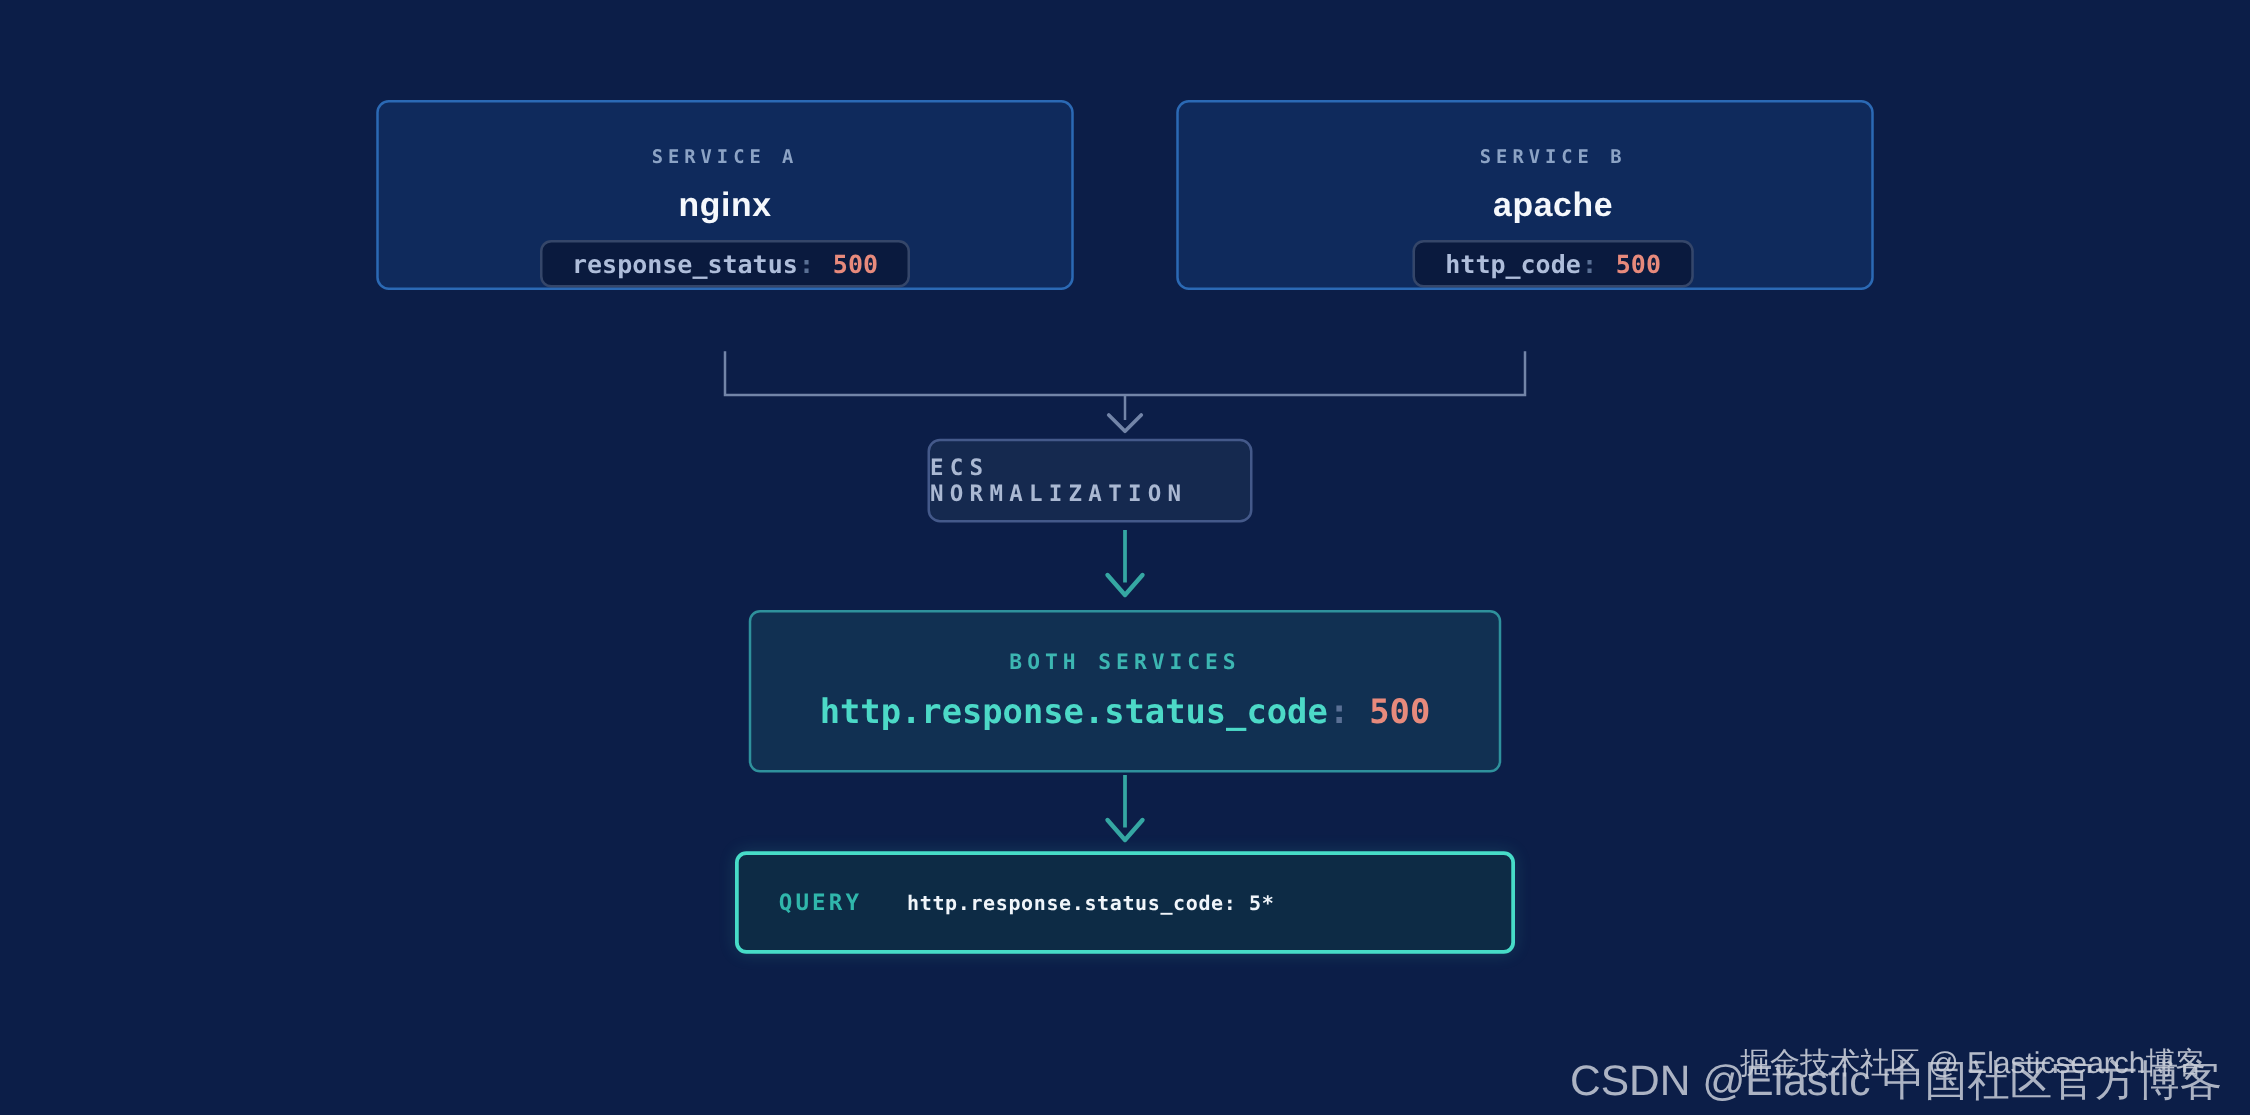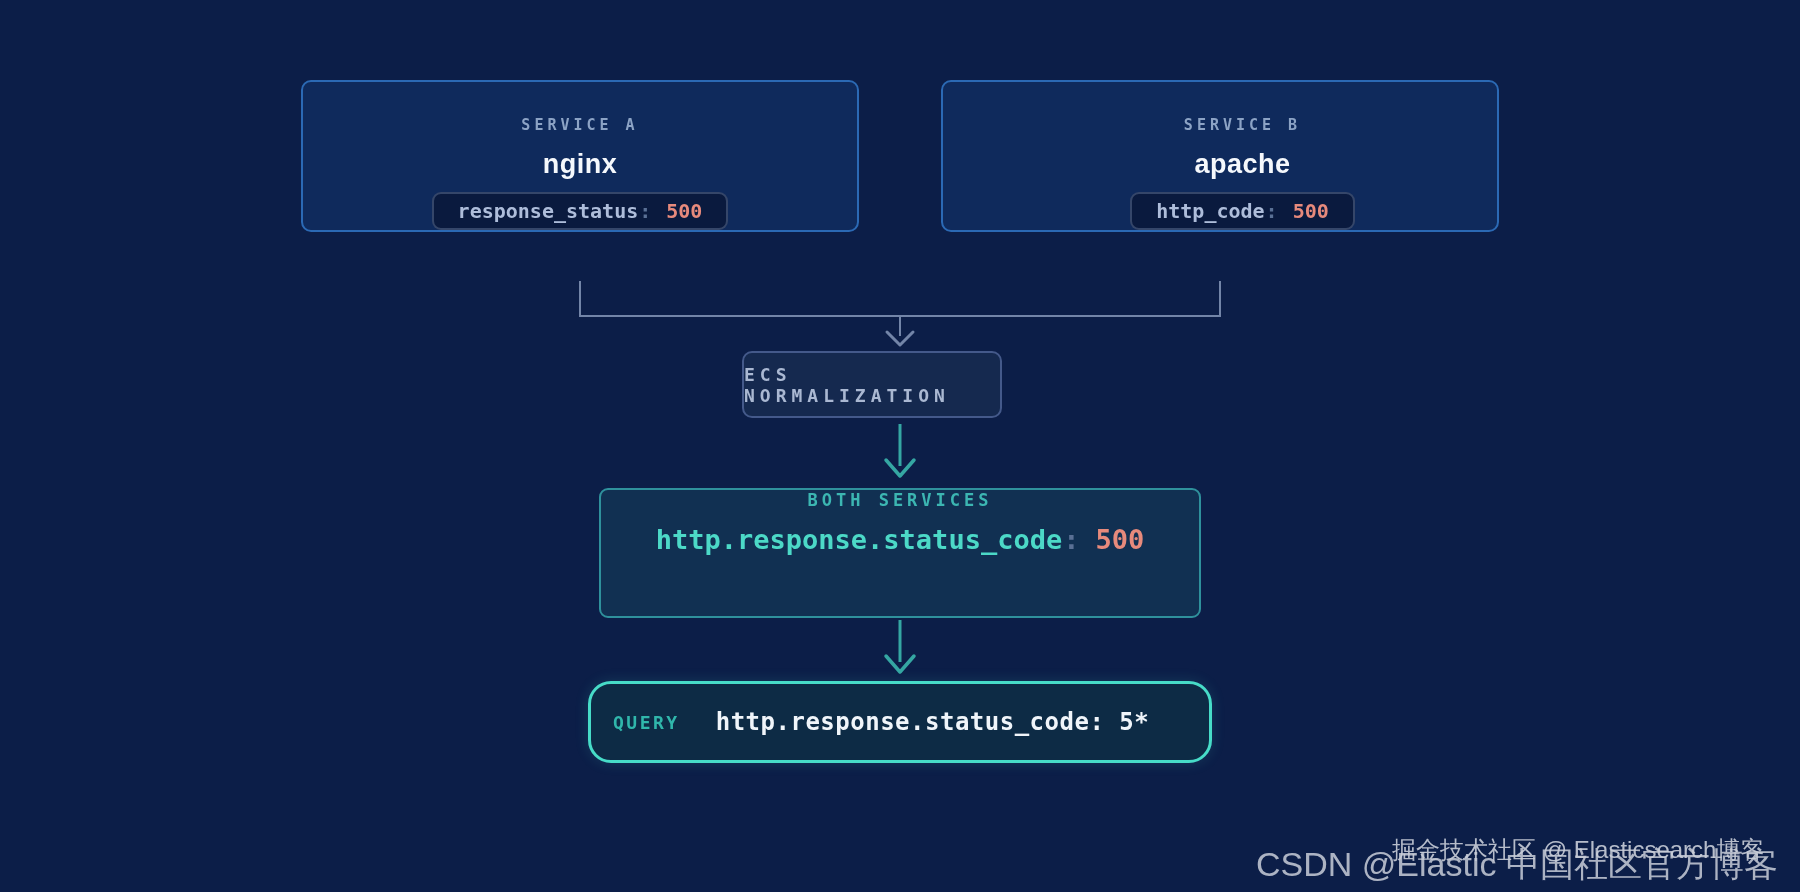--- a/index.html
+++ b/index.html
@@ -52,36 +52,36 @@
   .ecs-box{
     position:absolute; left:742px; top:351px; width:260px; height:67px; box-sizing:border-box;
     background:var(--ecs-fill); border:2px solid var(--ecs-border); border-radius:10px;
     display:flex; align-items:center; justify-content:center;
   }
   .ecs-label{font-size:18px; font-weight:bold; letter-spacing:5px; color:var(--ecs-text);}
 
   .both-box{
     position:absolute; left:599px; top:488px; width:602px; height:130px; box-sizing:border-box;
     background:var(--both-fill); border:2px solid var(--both-border); border-radius:9px;
-    display:flex; flex-direction:column; align-items:center; 
+    display:flex; flex-direction:column; align-items:center; padding-top:30px;
   }
   .both-label{font-size:17px; font-weight:bold; letter-spacing:4px; color:var(--both-label); line-height:20px;}
   .both-value{margin-top:12px; line-height:36px; font-size:27px; font-weight:bold; display:flex; align-items:baseline;}
   .bkey{color:var(--both-key);}
   .bcolon{color:var(--colon-gray); margin-left:1px;}
   .bval{color:var(--value-salmon); margin-left:16px;}
 
   .query-box{
     position:absolute; left:588px; top:681px; width:624px; height:82px; box-sizing:border-box;
-    background:var(--query-fill); border:3px solid var(--query-border); border-radius:23px;
-    display:flex; align-items:center; padding-left:22px;
+    background:var(--query-fill); border:3px solid var(--query-border); border-radius:9px;
+    display:flex; align-items:center; padding-left:32px;
     box-shadow:0 0 14px rgba(71,220,200,0.15);
   }
   .query-label{font-size:18px; font-weight:bold; letter-spacing:2.5px; color:var(--query-label);}
-  .query-text{margin-left:36px; font-size:24px; font-weight:bold; color:var(--query-text); letter-spacing:0.5px; white-space:nowrap;}
+  .query-text{margin-left:36px; font-size:16px; font-weight:bold; color:var(--query-text); letter-spacing:0.5px; white-space:nowrap;}
 
   .wm{
     position:absolute; white-space:nowrap;
     font-family:"Liberation Sans","DejaVu Sans",sans-serif;
     color:var(--watermark-gray);
   }
   .wm-csdn{left:1256px; top:842px; font-size:34px; opacity:0.85;}
   .wm-juejin{left:1392px; top:834px; font-size:24px; opacity:0.9;}
 </style>
 </head>

